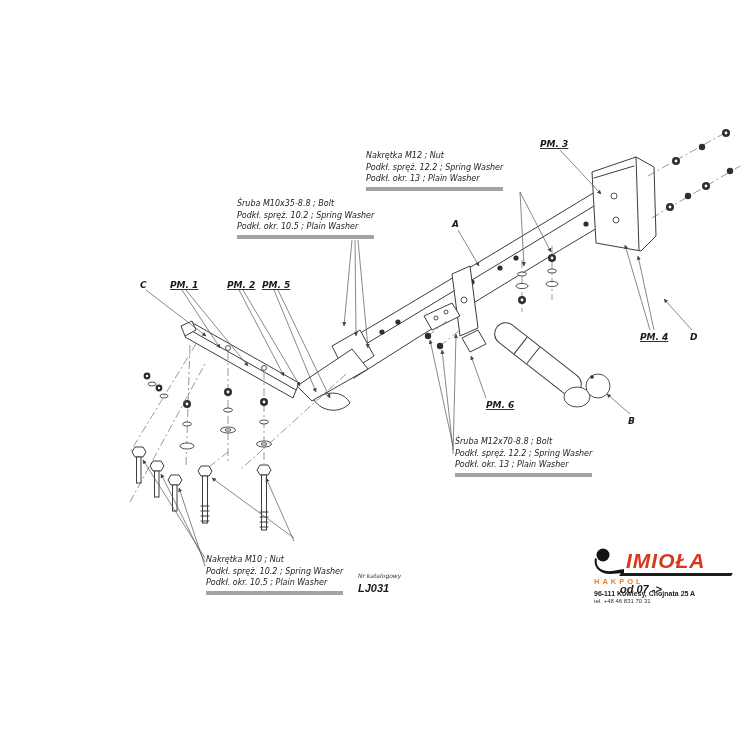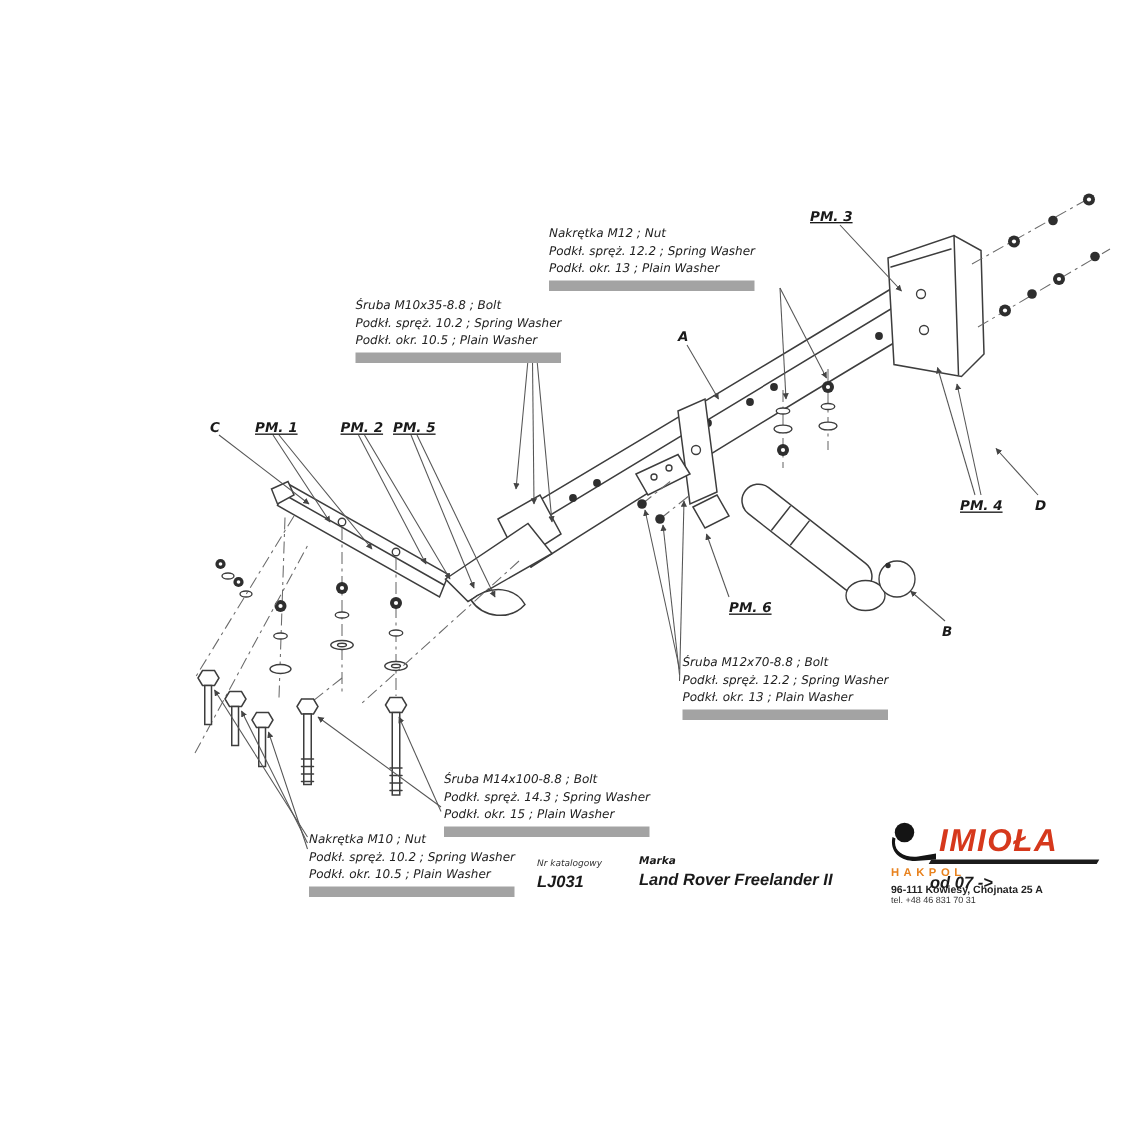--- a/index.html
+++ b/index.html
@@ -12,21 +12,21 @@
   .fw{fill:#ffffff;stroke:#3d3d3d;stroke-width:1;}
   .cdash{stroke:#6a6a6a;stroke-width:.7;fill:none;stroke-dasharray:8 3 2 3;}
   .ld{stroke:#555;stroke-width:.7;fill:none;marker-end:url(#arr);}
   .dk{fill:#2e2e2e;stroke:none;}
   .wh{fill:#fff;stroke:#3d3d3d;stroke-width:.9;}
   .lbl{font:italic bold 9px "DejaVu Sans",sans-serif;fill:#1a1a1a;}
   .lbl-u{text-decoration:underline;}
 
   
   .callout{position:absolute;font:italic 8px "DejaVu Sans",sans-serif;color:#222;
-           border-bottom:7px solid #a3a3a3;padding-bottom:2px;line-height:11.5px;white-space:nowrap;}
+           border-bottom:4px solid #a3a3a3;padding-bottom:2px;line-height:11.5px;white-space:nowrap;}
 
   
   .tb{position:absolute;color:#1a1a1a;}
   .tb-small{font:italic 6px "DejaVu Sans",sans-serif;color:#333;}
   .tb-bold-small{font:italic bold 7px "DejaVu Sans",sans-serif;}
   .tb-big{font:italic bold 11px "Liberation Sans",sans-serif;margin-top:3px;}
   .logo{position:absolute;left:594px;top:548px;width:152px;}
   .logo-row{display:flex;align-items:center;}
   .logo-name{font:italic bold 21px "Liberation Sans",sans-serif;color:#d6381c;
              letter-spacing:1px;margin-left:2px;line-height:20px;}
@@ -250,41 +250,32 @@
     <div>Podkł. spręż. 10.2 ; Spring Washer</div>
     <div>Podkł. okr. 10.5 ; Plain Washer</div>
   </div>
 
   <div class="callout" style="left:455px;top:436px;">
     <div>Śruba M12x70-8.8 ; Bolt</div>
     <div>Podkł. spręż. 12.2 ; Spring Washer</div>
     <div>Podkł. okr. 13 ; Plain Washer</div>
   </div>
 
-  <div class="callout" style="left:296px;top:514px;">
-    <div>Śruba M14x100-8.8 ; Bolt</div>
-    <div>Podkł. spręż. 14.3 ; Spring Washer</div>
-    <div>Podkł. okr. 15 ; Plain Washer</div>
-  </div>
 
   <div class="callout" style="left:206px;top:554px;">
     <div>Nakrętka  M10 ; Nut</div>
     <div>Podkł. spręż. 10.2 ; Spring Washer</div>
     <div>Podkł. okr. 10.5 ; Plain Washer</div>
   </div>
 
   <div class="tb" style="left:358px;top:572px;">
     <div class="tb-small">Nr katalogowy</div>
     <div class="tb-big">LJ031</div>
   </div>
 
-  <div class="tb" style="left:426px;top:570px;">
-    <div class="tb-bold-small">Marka</div>
-    <div class="tb-big">Land Rover Freelander II</div>
-  </div>
 
   <div class="tb tb-big" style="left:580px;top:580px;margin-left:40px;">od 07 -&gt;</div>
 
   <div class="logo">
     <div class="logo-row">
       <svg width="30" height="26" viewBox="0 0 30 26">
         <circle cx="9" cy="7" r="6.5" fill="#141414"></circle>
         <path d="M3,11 C1,19 8,24 18,23 L30,21 L30,25 L16,26 C5,26 -1,19 1,10 Z" fill="#141414"></path>
       </svg>
       <div class="logo-name">IMIOŁA</div>

